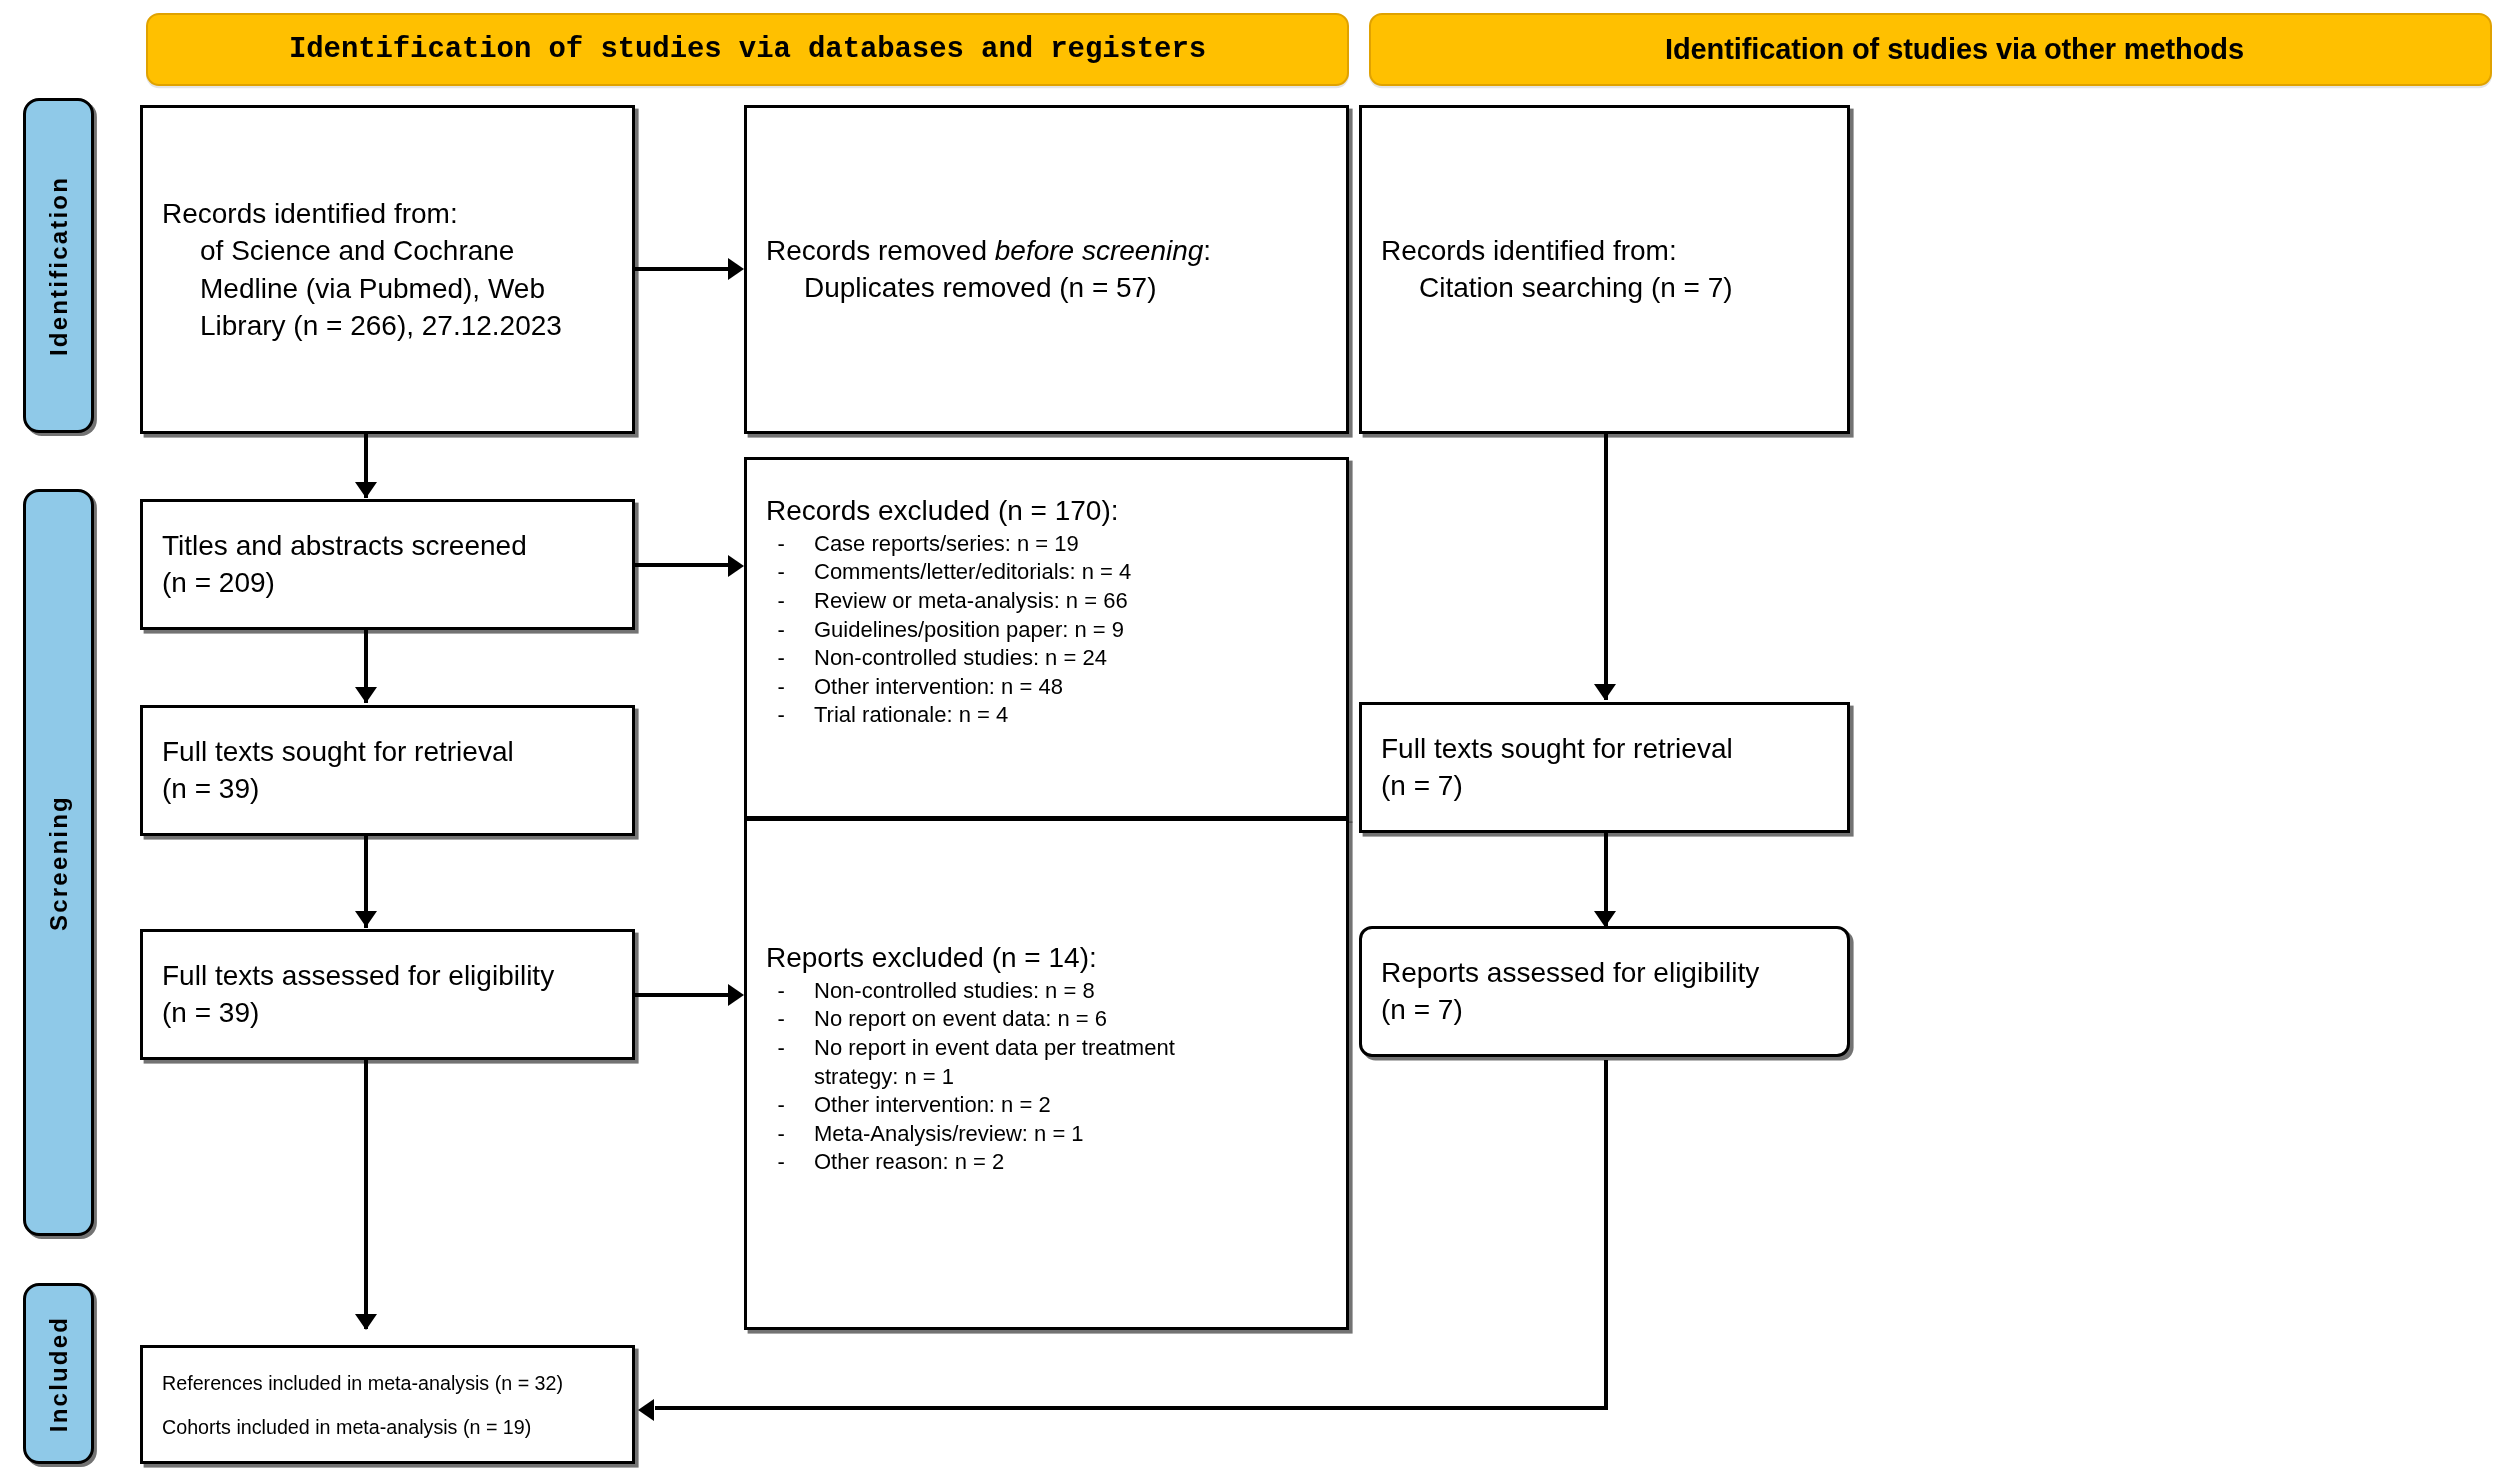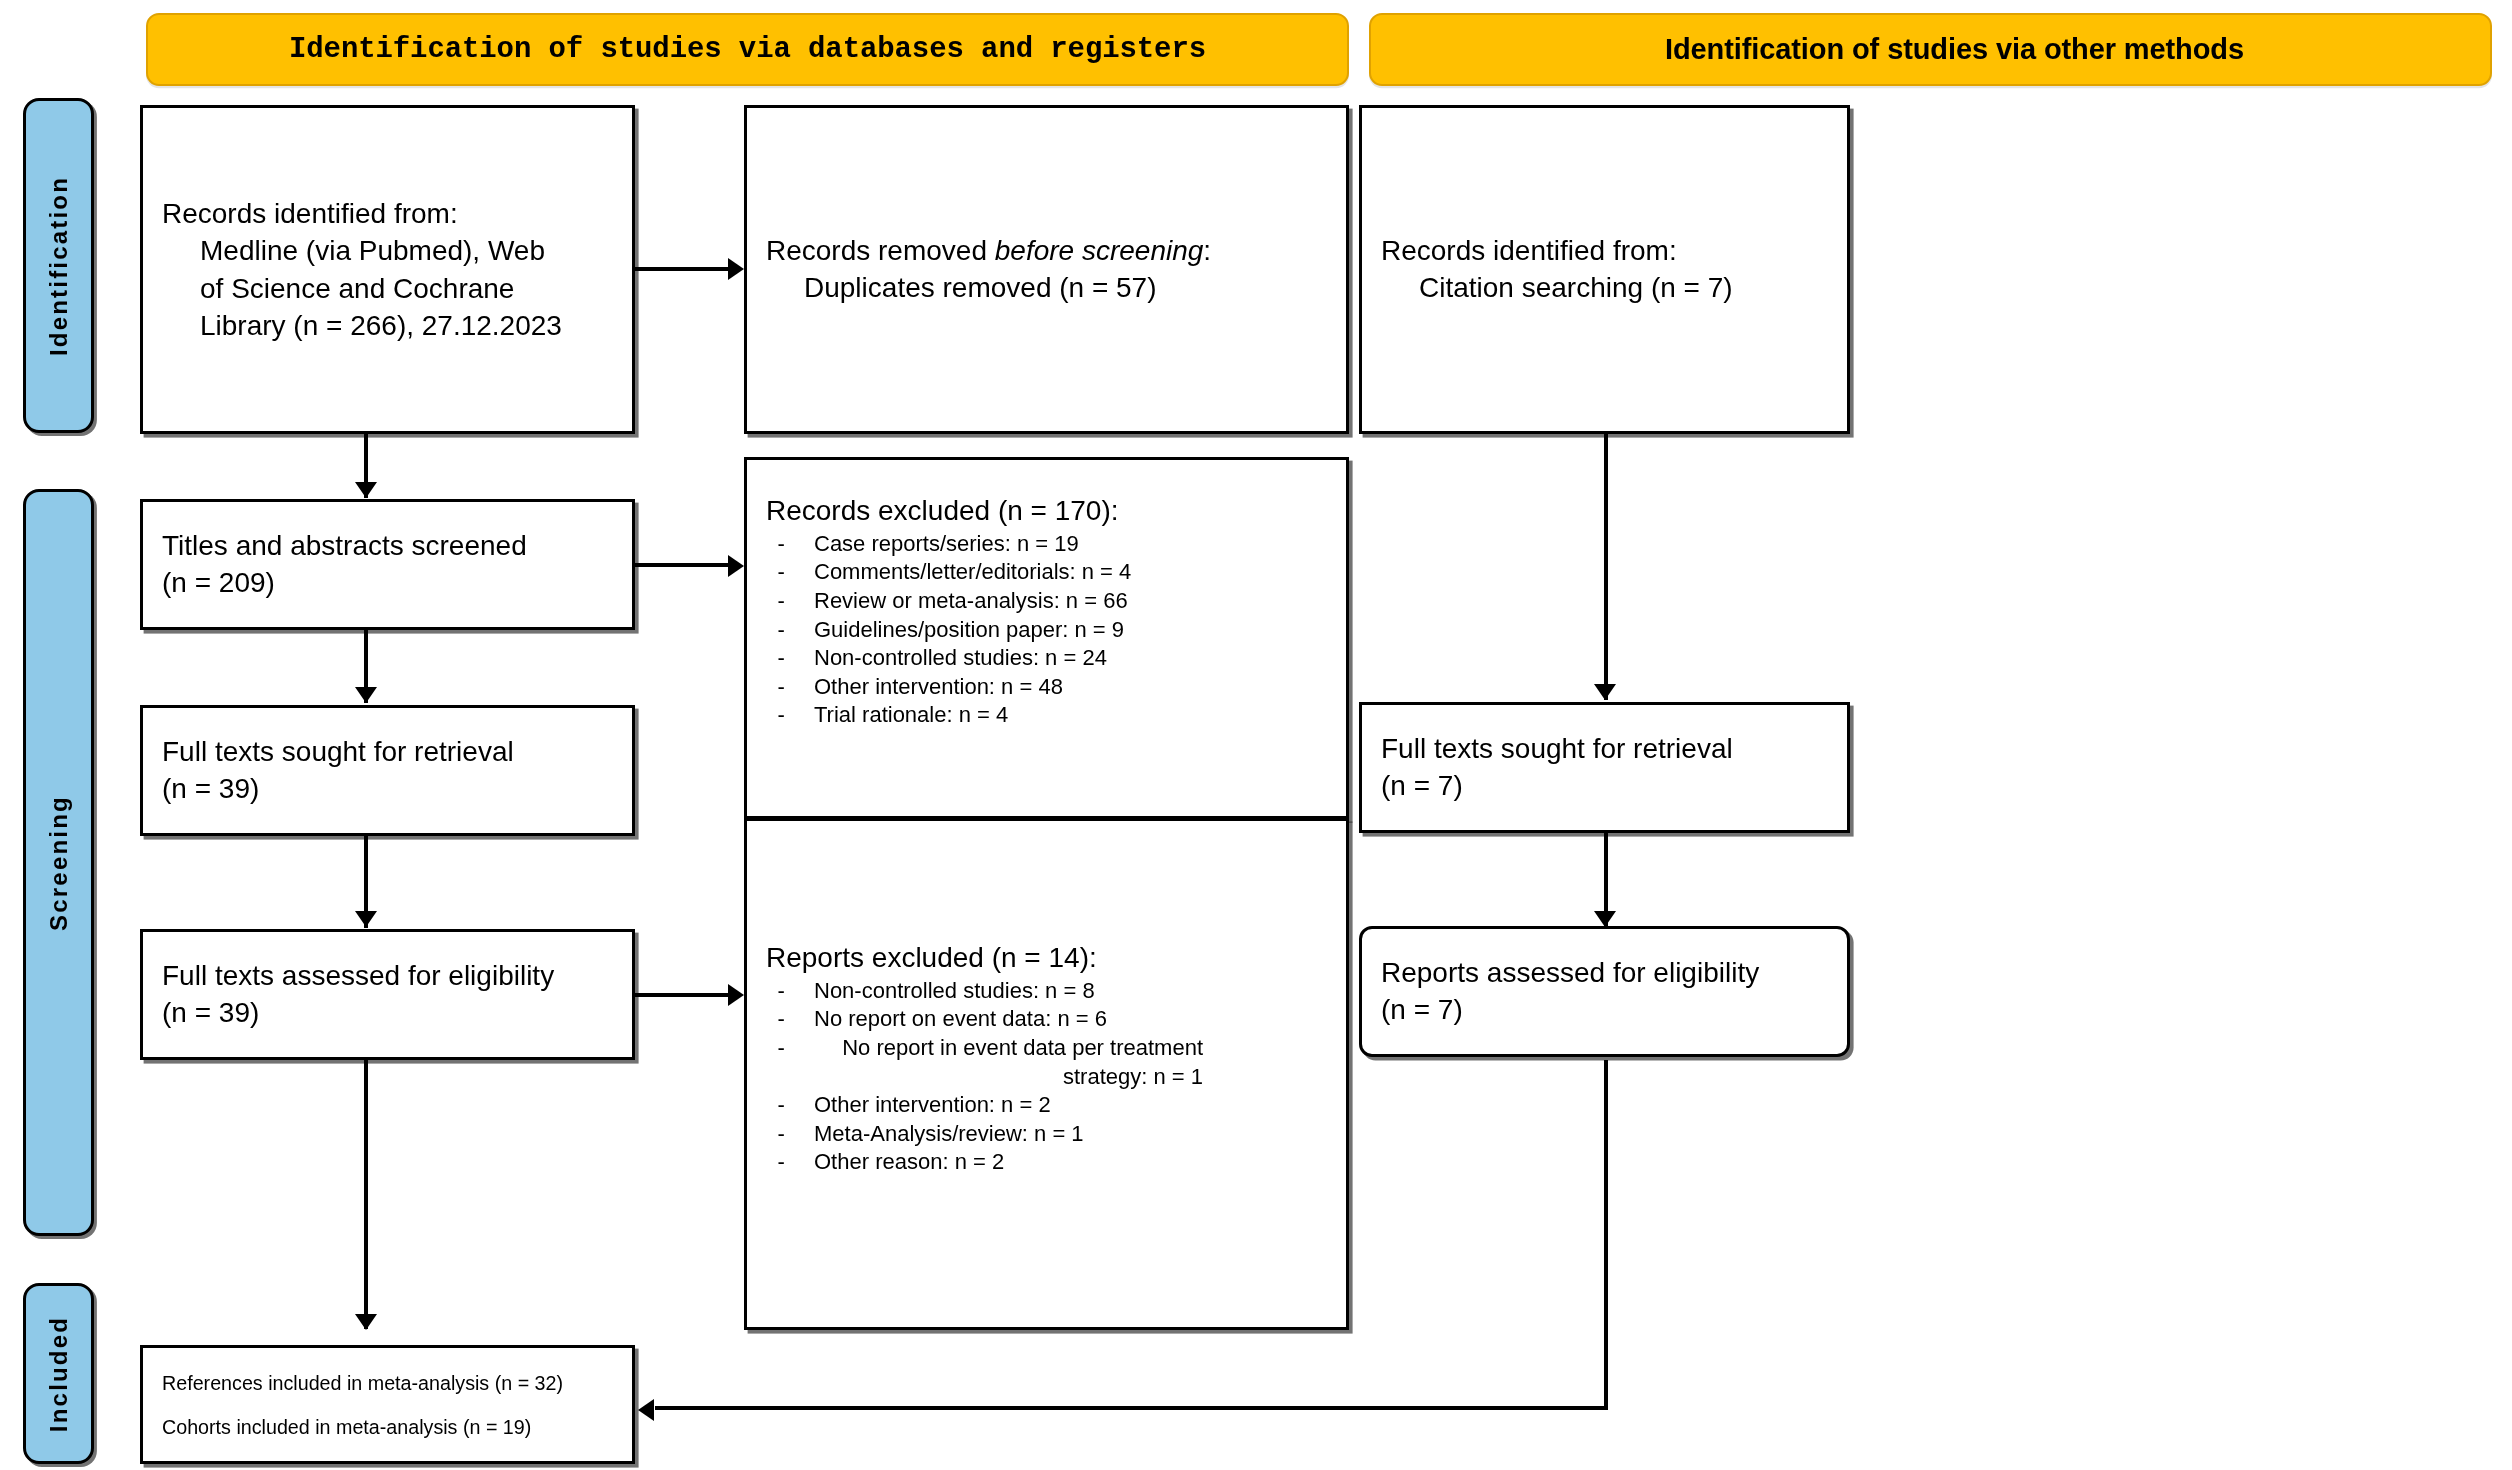--- a/index.html
+++ b/index.html
@@ -139,22 +139,22 @@
     <span class="ptext" style="font-size:24px;">Screening</span>
   </div>
 
   <div class="phase-label" style="left:23px; top:1283px; width:71px; height:181px;">
     <span class="ptext" style="font-size:24px;">Included</span>
   </div>
 
   <div class="node" style="left:140px; top:105px; width:495px; height:329px;">
     <div class="body vcenter" style="font-size:28px; line-height:1.34;">
       <span class="line">Records identified from:</span>
+      <span class="line indent1">of Science and Cochrane</span>
       <span class="line indent1">Medline (via Pubmed), Web</span>
-      <span class="line indent1">of Science and Cochrane</span>
       <span class="line indent1">Library (n = 266), 27.12.2023</span>
     </div>
   </div>
 
   <div class="node" style="left:744px; top:105px; width:605px; height:329px;">
     <div class="body vcenter" style="font-size:28px; line-height:1.34;">
       <span class="line"><span>Records removed </span><span class="ital">before screening</span><span>:</span></span>
       <span class="line indent1">Duplicates removed (n = 57)</span>
     </div>
   </div>
@@ -245,21 +245,21 @@
         <div class="brow">
           <span class="bdash">-</span>
           <span class="btext">Non-controlled studies: n = 8</span>
         </div>
         <div class="brow">
           <span class="bdash">-</span>
           <span class="btext">No report on event data: n = 6</span>
         </div>
         <div class="brow" style="max-width:437px;">
           <span class="bdash">-</span>
-          <span class="btext" style="white-space:normal;text-align:right;">No report in event data per treatment strategy: n = 1</span>
+          <span class="btext" style="white-space:normal;">No report in event data per treatment strategy: n = 1</span>
         </div>
         <div class="brow">
           <span class="bdash">-</span>
           <span class="btext">Other intervention: n = 2</span>
         </div>
         <div class="brow">
           <span class="bdash">-</span>
           <span class="btext">Meta-Analysis/review: n = 1</span>
         </div>
         <div class="brow">

